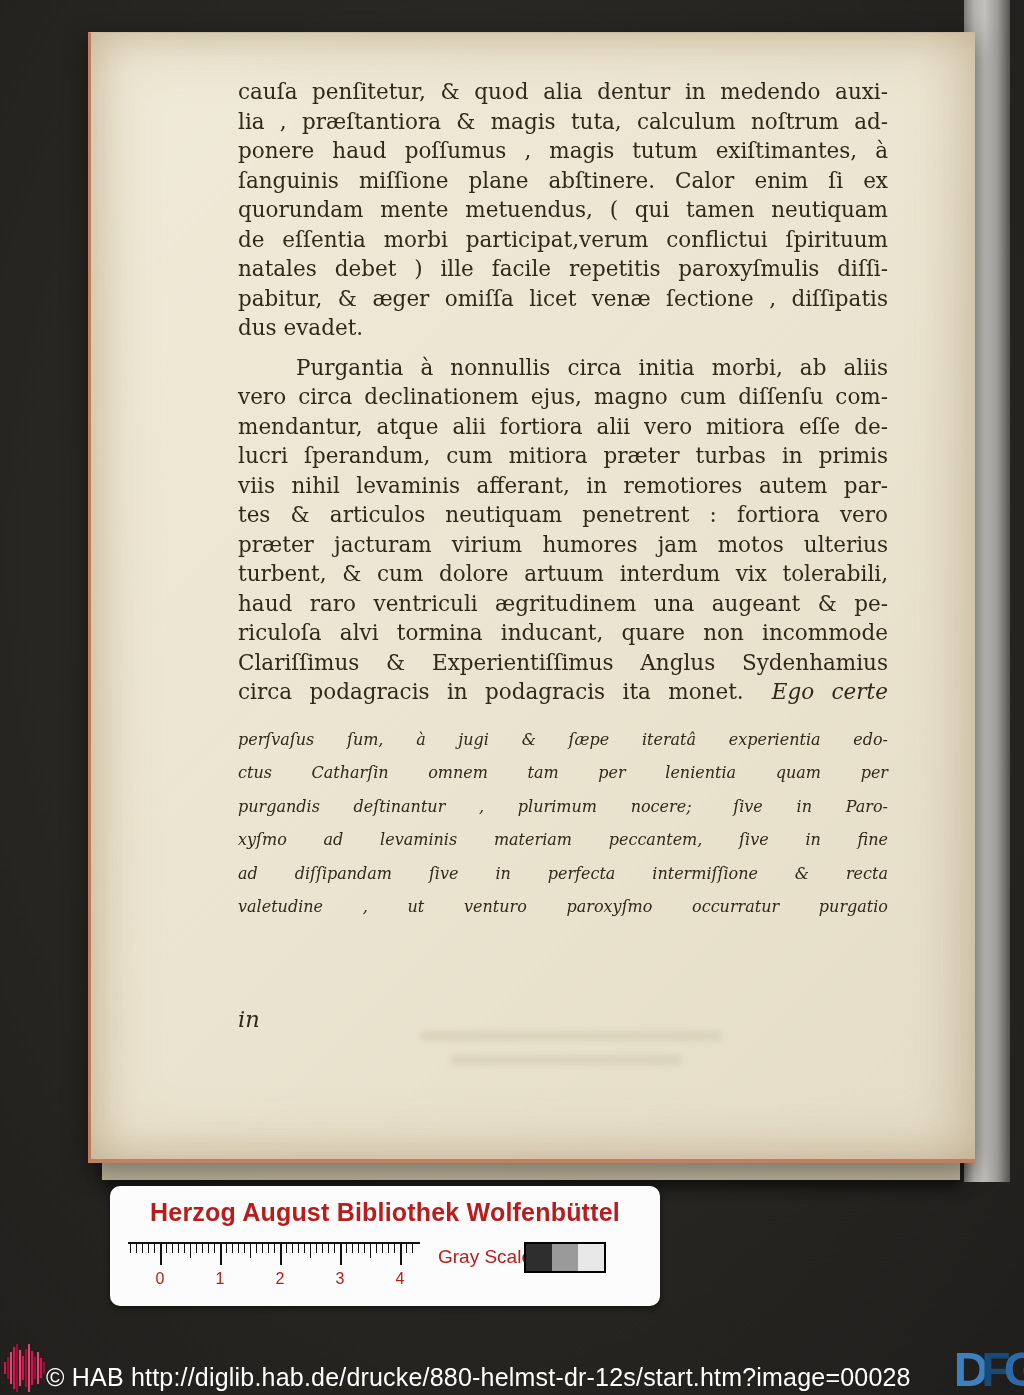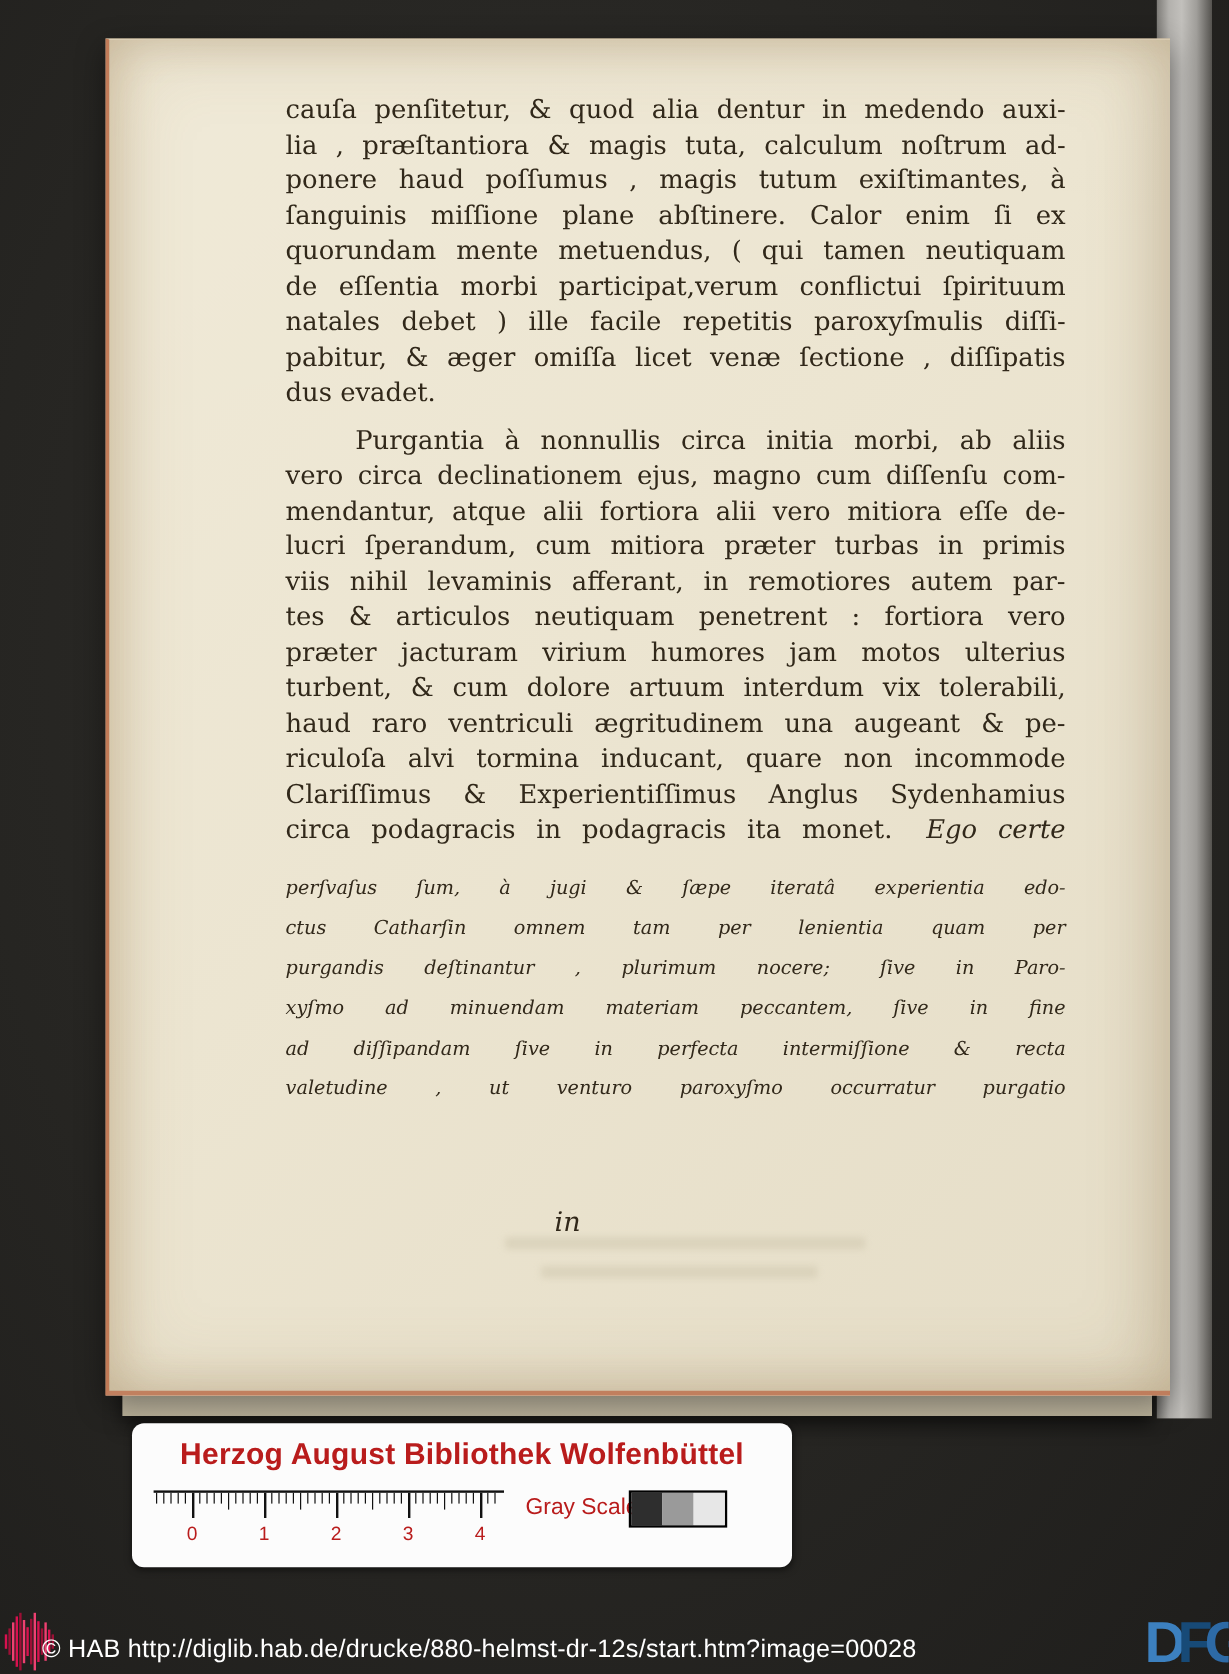--- a/index.html
+++ b/index.html
@@ -28,21 +28,21 @@
 
   .text-block{position:absolute;left:147px;top:44px;width:650px;color:#31281a;}
   .para{font-family:"DejaVu Serif","Liberation Serif",serif;font-size:21.5px;line-height:29.5px;}
   .para.p2{margin-top:10px;}
   .para.italic{margin-top:16px;font-size:16px;line-height:33.5px;}
   .para.italic .line{font-style:italic;}
   .line{white-space:normal;}
   .line.just{text-align:justify;text-align-last:justify;}
   .line.indent{text-indent:58px;}
   .it{font-style:italic;}
-  .catchword{position:absolute;left:147px;top:973px;width:470px;text-align:center;
+  .catchword{position:absolute;left:147px;top:973px;width:470px;text-align:left;
     font-family:"DejaVu Serif","Liberation Serif",serif;font-style:italic;
     font-size:22.5px;color:#31281a;}
 
   
   .ghost1,.ghost2{position:absolute;left:330px;height:10px;background:#cfc7ae;opacity:.55;filter:blur(3px);}
   .ghost1{top:998px;width:300px;}
   .ghost2{top:1022px;width:230px;left:360px;}
 
   
   .label{position:absolute;left:110px;top:1186px;width:550px;height:120px;
@@ -53,21 +53,21 @@
   .tick{position:absolute;top:2px;width:1px;background:#111;}
   .ruler-numbers span{position:absolute;top:28px;transform:translateX(-50%);
     font-size:16px;font-family:"Liberation Sans",sans-serif;}
   .grayscale-label{position:absolute;left:328px;top:60px;font-size:19px;}
   .swatches{position:absolute;left:414px;top:56px;display:flex;border:2px solid #000;}
   .swatch{width:26px;height:27px;}
 
   
   .barcode{position:absolute;left:4px;top:1342px;height:52px;display:flex;align-items:center;gap:1px;}
   .bar{width:2px;}
-  .copyright{position:absolute;left:35px;top:1363px;font-size:21px;color:#ffffff;letter-spacing:.2px;}
+  .copyright{position:absolute;left:46px;top:1363px;font-size:25px;color:#ffffff;letter-spacing:.2px;}
   .dfg{position:absolute;right:-10px;top:1342px;font-weight:700;font-size:48px;
     letter-spacing:-7px;font-style:normal;}
   .dfg span{display:inline-block;}
 </style>
 </head>
 <body>
 
 <div class="screen">
   <div class="edge-strip"></div>
   <div class="under-page"></div>
@@ -96,21 +96,21 @@
           <div class="line just">turbent, &amp; cum dolore artuum interdum vix tolerabili,</div>
           <div class="line just">haud raro ventriculi ægritudinem una augeant &amp; pe-</div>
           <div class="line just">riculoſa alvi tormina inducant, quare non incommode</div>
           <div class="line just">Clariſſimus &amp; Experientiſſimus Anglus Sydenhamius</div>
           <div class="line just"><span>circa podagracis in podagracis ita monet.  </span><span class="it">Ego certe</span></div>
         </div>
         <div class="para italic">
           <div class="line just">perſvaſus ſum, à jugi &amp; ſæpe iteratâ experientia edo-</div>
           <div class="line just">ctus Catharſin omnem tam per lenientia quam per</div>
           <div class="line just">purgandis deſtinantur , plurimum nocere;  ſive in Paro-</div>
-          <div class="line just">xyſmo ad minuendam materiam peccantem, ſive in fine</div>
+          <div class="line just">xyſmo ad levaminis materiam peccantem, ſive in fine</div>
           <div class="line just">ad diſſipandam ſive in perfecta intermiſſione &amp; recta</div>
           <div class="line just">valetudine , ut venturo paroxyſmo occurratur purgatio</div>
         </div>
       </div>
     <div class="ghost1"></div>
     <div class="ghost2"></div>
     <div class="catchword">in</div>
   </div>
 
   <div class="label">

